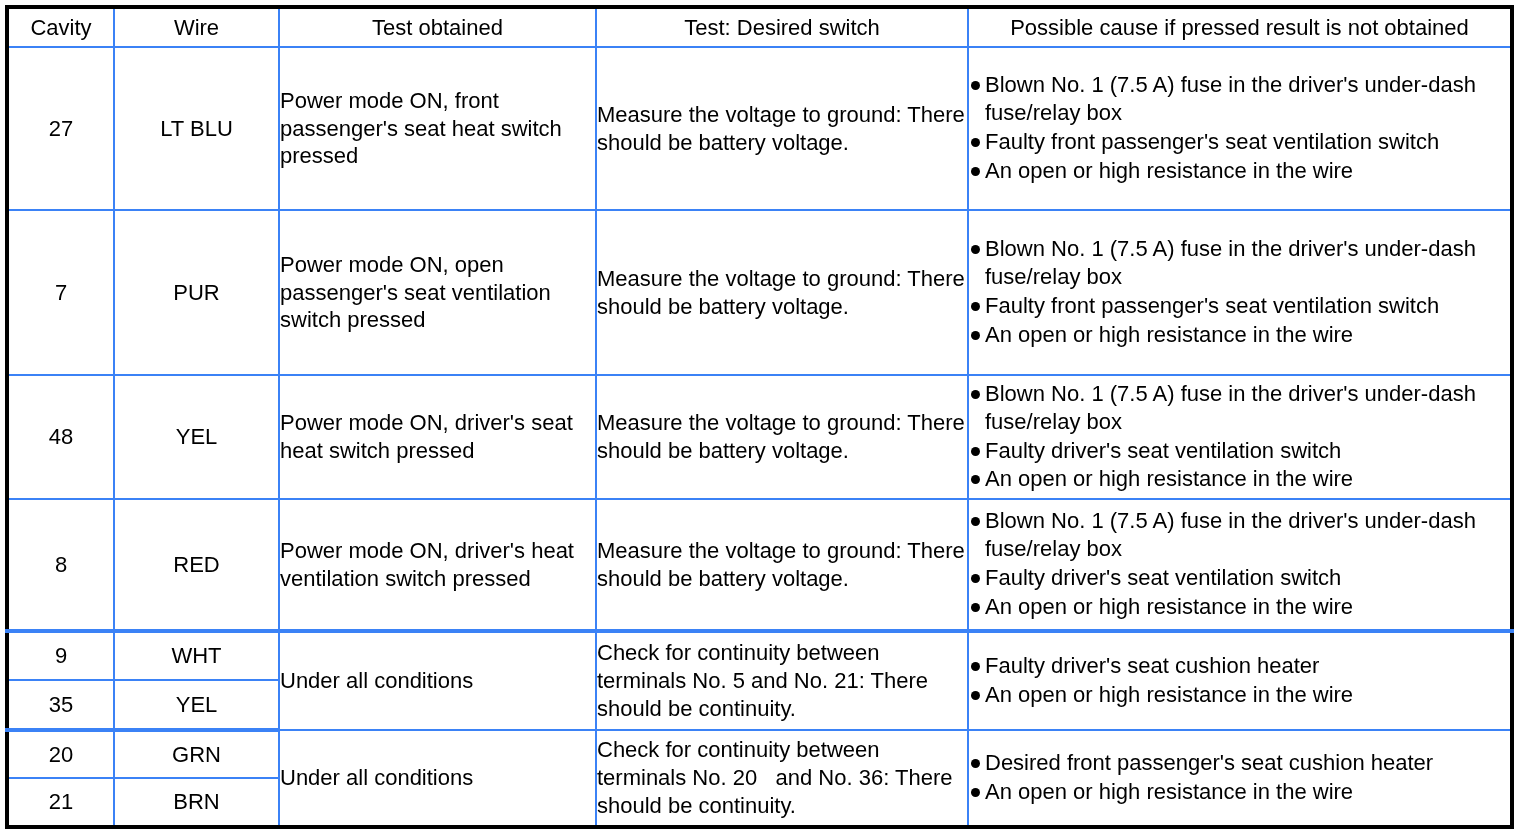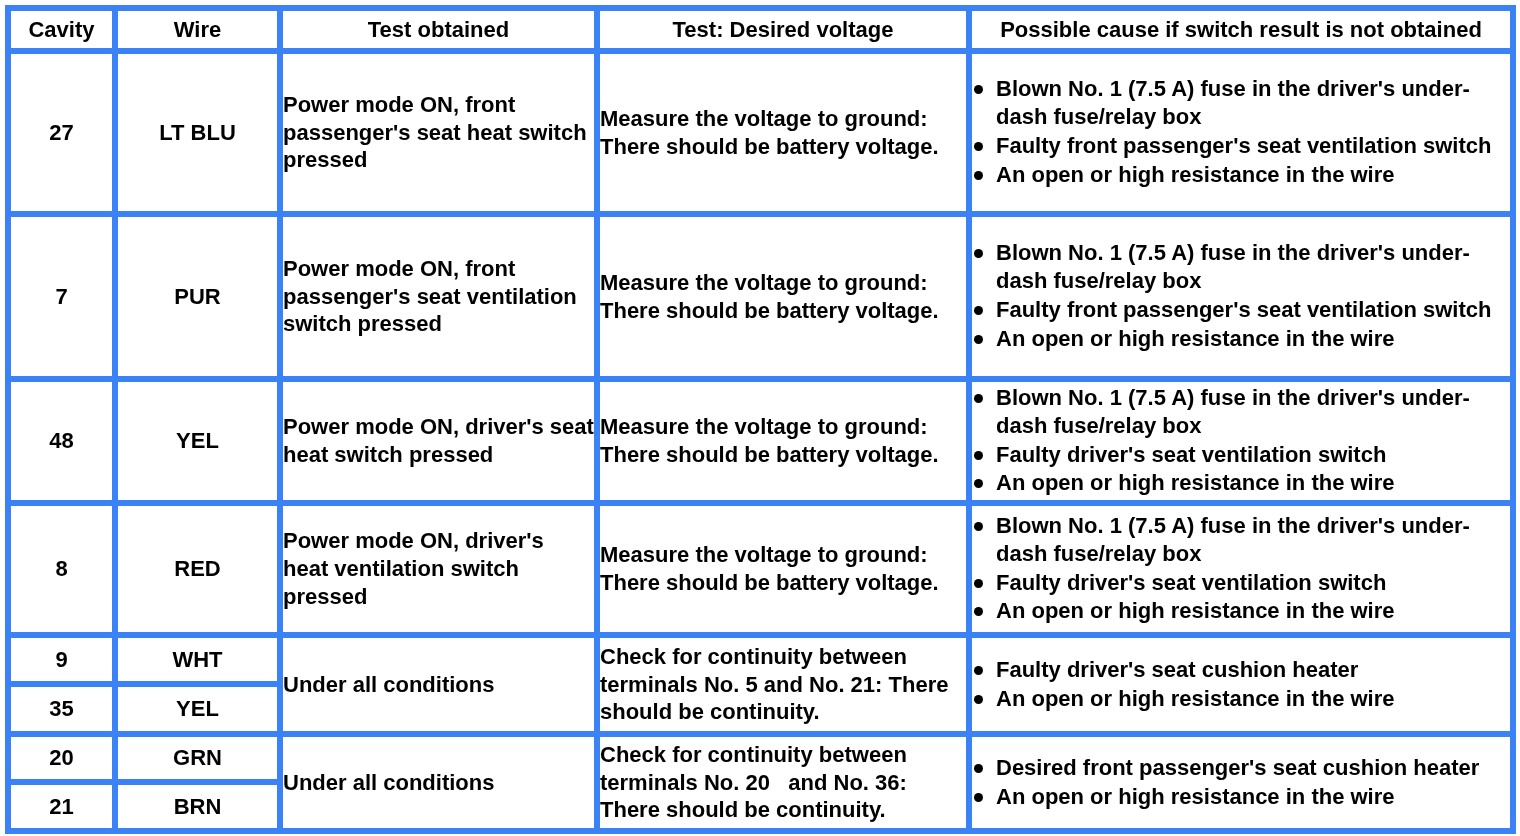--- a/index.html
+++ b/index.html
@@ -26,24 +26,24 @@
     position: absolute;
     left: 5px;
     top: 5px;
     width: 1505px;
     border-collapse: collapse;
     table-layout: fixed;
     border: 4px solid #000;
   }
 
   table.diag td, table.diag th {
-    border: 6px solid #3b82f6;
+    border: 2px solid #3b82f6;
     padding: 0;
     vertical-align: middle;
-    font-weight: bold;
+    font-weight: normal;
     font-size: 22px;
     line-height: 1.26;
   }
 
   
   col.c-cavity { width: 107px; }
   col.c-wire   { width: 165px; }
   col.c-cond   { width: 317px; }
   col.c-test   { width: 372px; }
   col.c-cause  { width: 544px; }
@@ -78,21 +78,21 @@
     border-bottom-width: 4px;
   }
 
   ul.causes {
     list-style: none;
     margin: 0;
     padding: 0;
   }
   ul.causes li {
     position: relative;
-    padding-left: 24px;
+    padding-left: 16px;
     margin: 0 0 1px 0;
     font-size: 22px;
     line-height: 1.27;
   }
   ul.causes li .bullet {
     position: absolute;
     left: 2px;
     top: 10px;
     width: 9px;
     height: 9px;
@@ -112,22 +112,22 @@
       <col class="c-wire">
       <col class="c-cond">
       <col class="c-test">
       <col class="c-cause">
     </colgroup>
     <thead>
       <tr>
         <th>Cavity</th>
         <th>Wire</th>
         <th>Test obtained</th>
-        <th>Test: Desired voltage</th>
-        <th>Possible cause if switch result is not obtained</th>
+        <th>Test: Desired switch</th>
+        <th>Possible cause if pressed result is not obtained</th>
       </tr>
     </thead>
     <tbody>
 
       <tr style="height:163px">
         <td class="cavity">27</td>
         <td class="wire">LT BLU</td>
         <td class="cond">Power mode ON, front passenger's seat heat switch pressed</td>
         <td class="test">Measure the voltage to ground: There should be battery voltage.</td>
         <td class="cause">
@@ -135,21 +135,21 @@
             <li><span class="bullet"></span><span>Blown No. 1 (7.5 A) fuse in the driver's under-dash fuse/relay box</span></li>
             <li><span class="bullet"></span><span>Faulty front passenger's seat ventilation switch</span></li>
             <li><span class="bullet"></span><span>An open or high resistance in the wire</span></li>
           </ul>
         </td>
       </tr>
 
       <tr style="height:165px">
         <td class="cavity">7</td>
         <td class="wire">PUR</td>
-        <td class="cond">Power mode ON, front passenger's seat ventilation switch pressed</td>
+        <td class="cond">Power mode ON, open passenger's seat ventilation switch pressed</td>
         <td class="test">Measure the voltage to ground: There should be battery voltage.</td>
         <td class="cause">
           <ul class="causes">
             <li><span class="bullet"></span><span>Blown No. 1 (7.5 A) fuse in the driver's under-dash fuse/relay box</span></li>
             <li><span class="bullet"></span><span>Faulty front passenger's seat ventilation switch</span></li>
             <li><span class="bullet"></span><span>An open or high resistance in the wire</span></li>
           </ul>
         </td>
       </tr>
 

